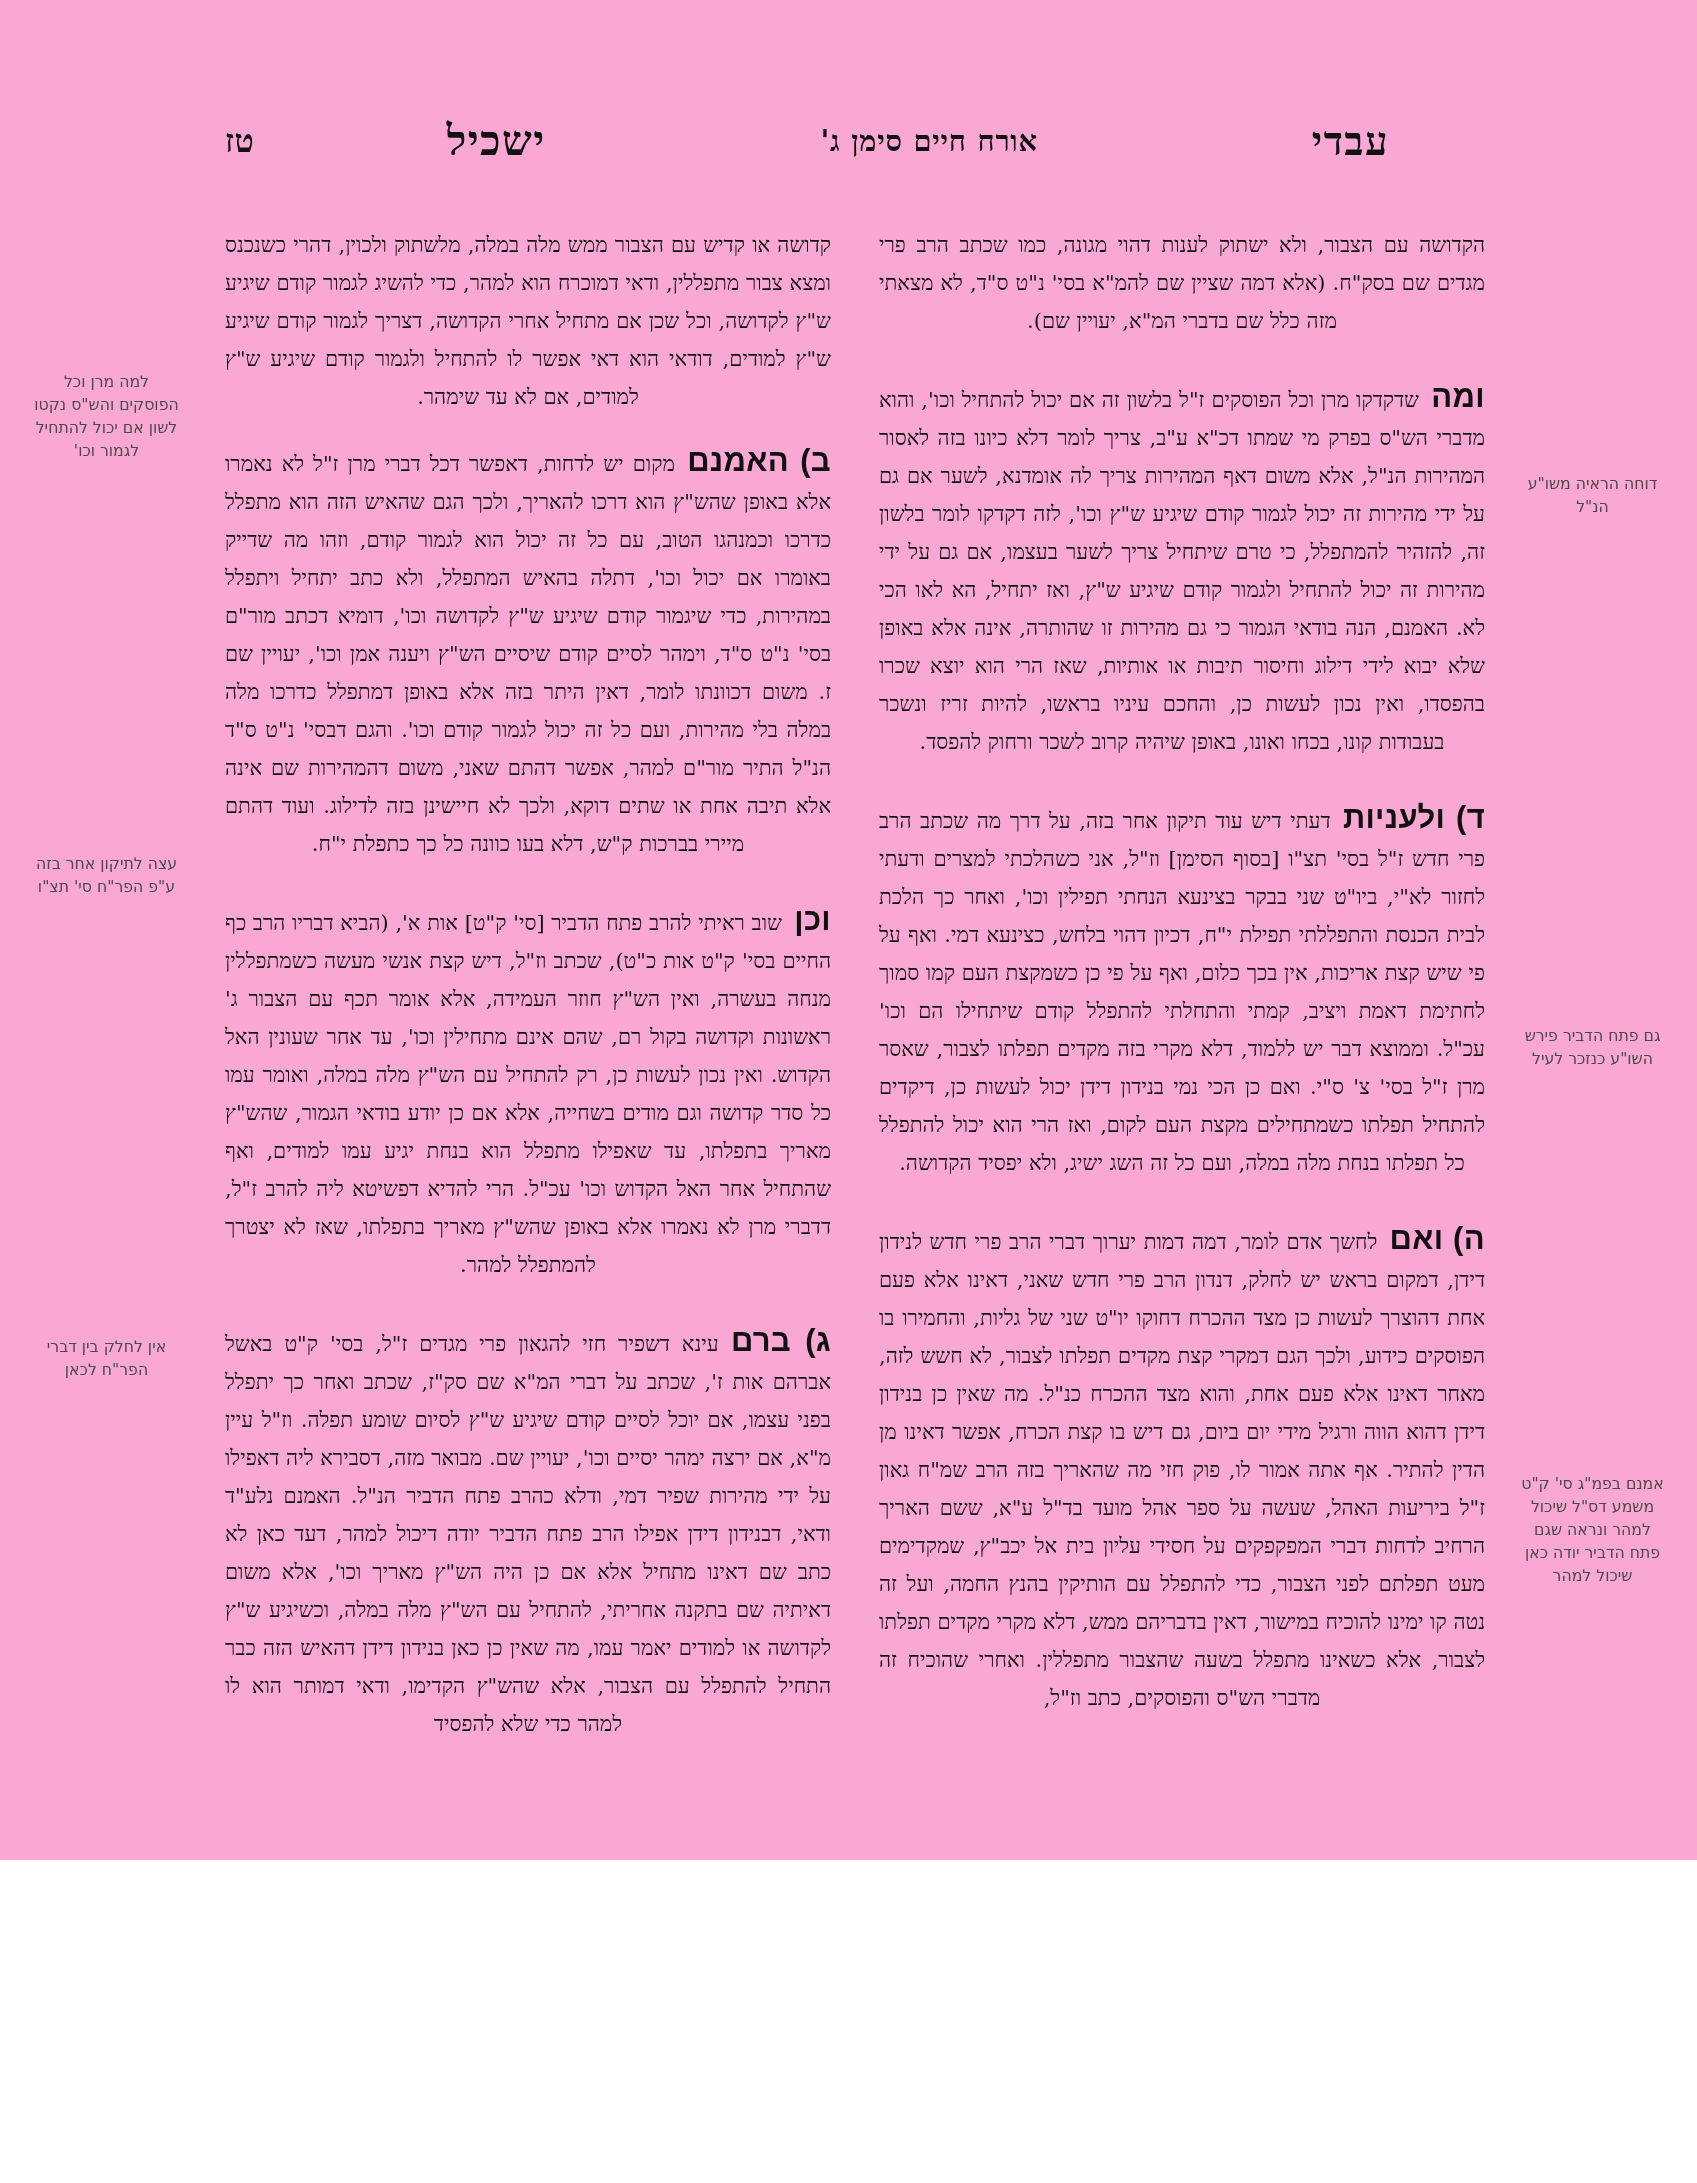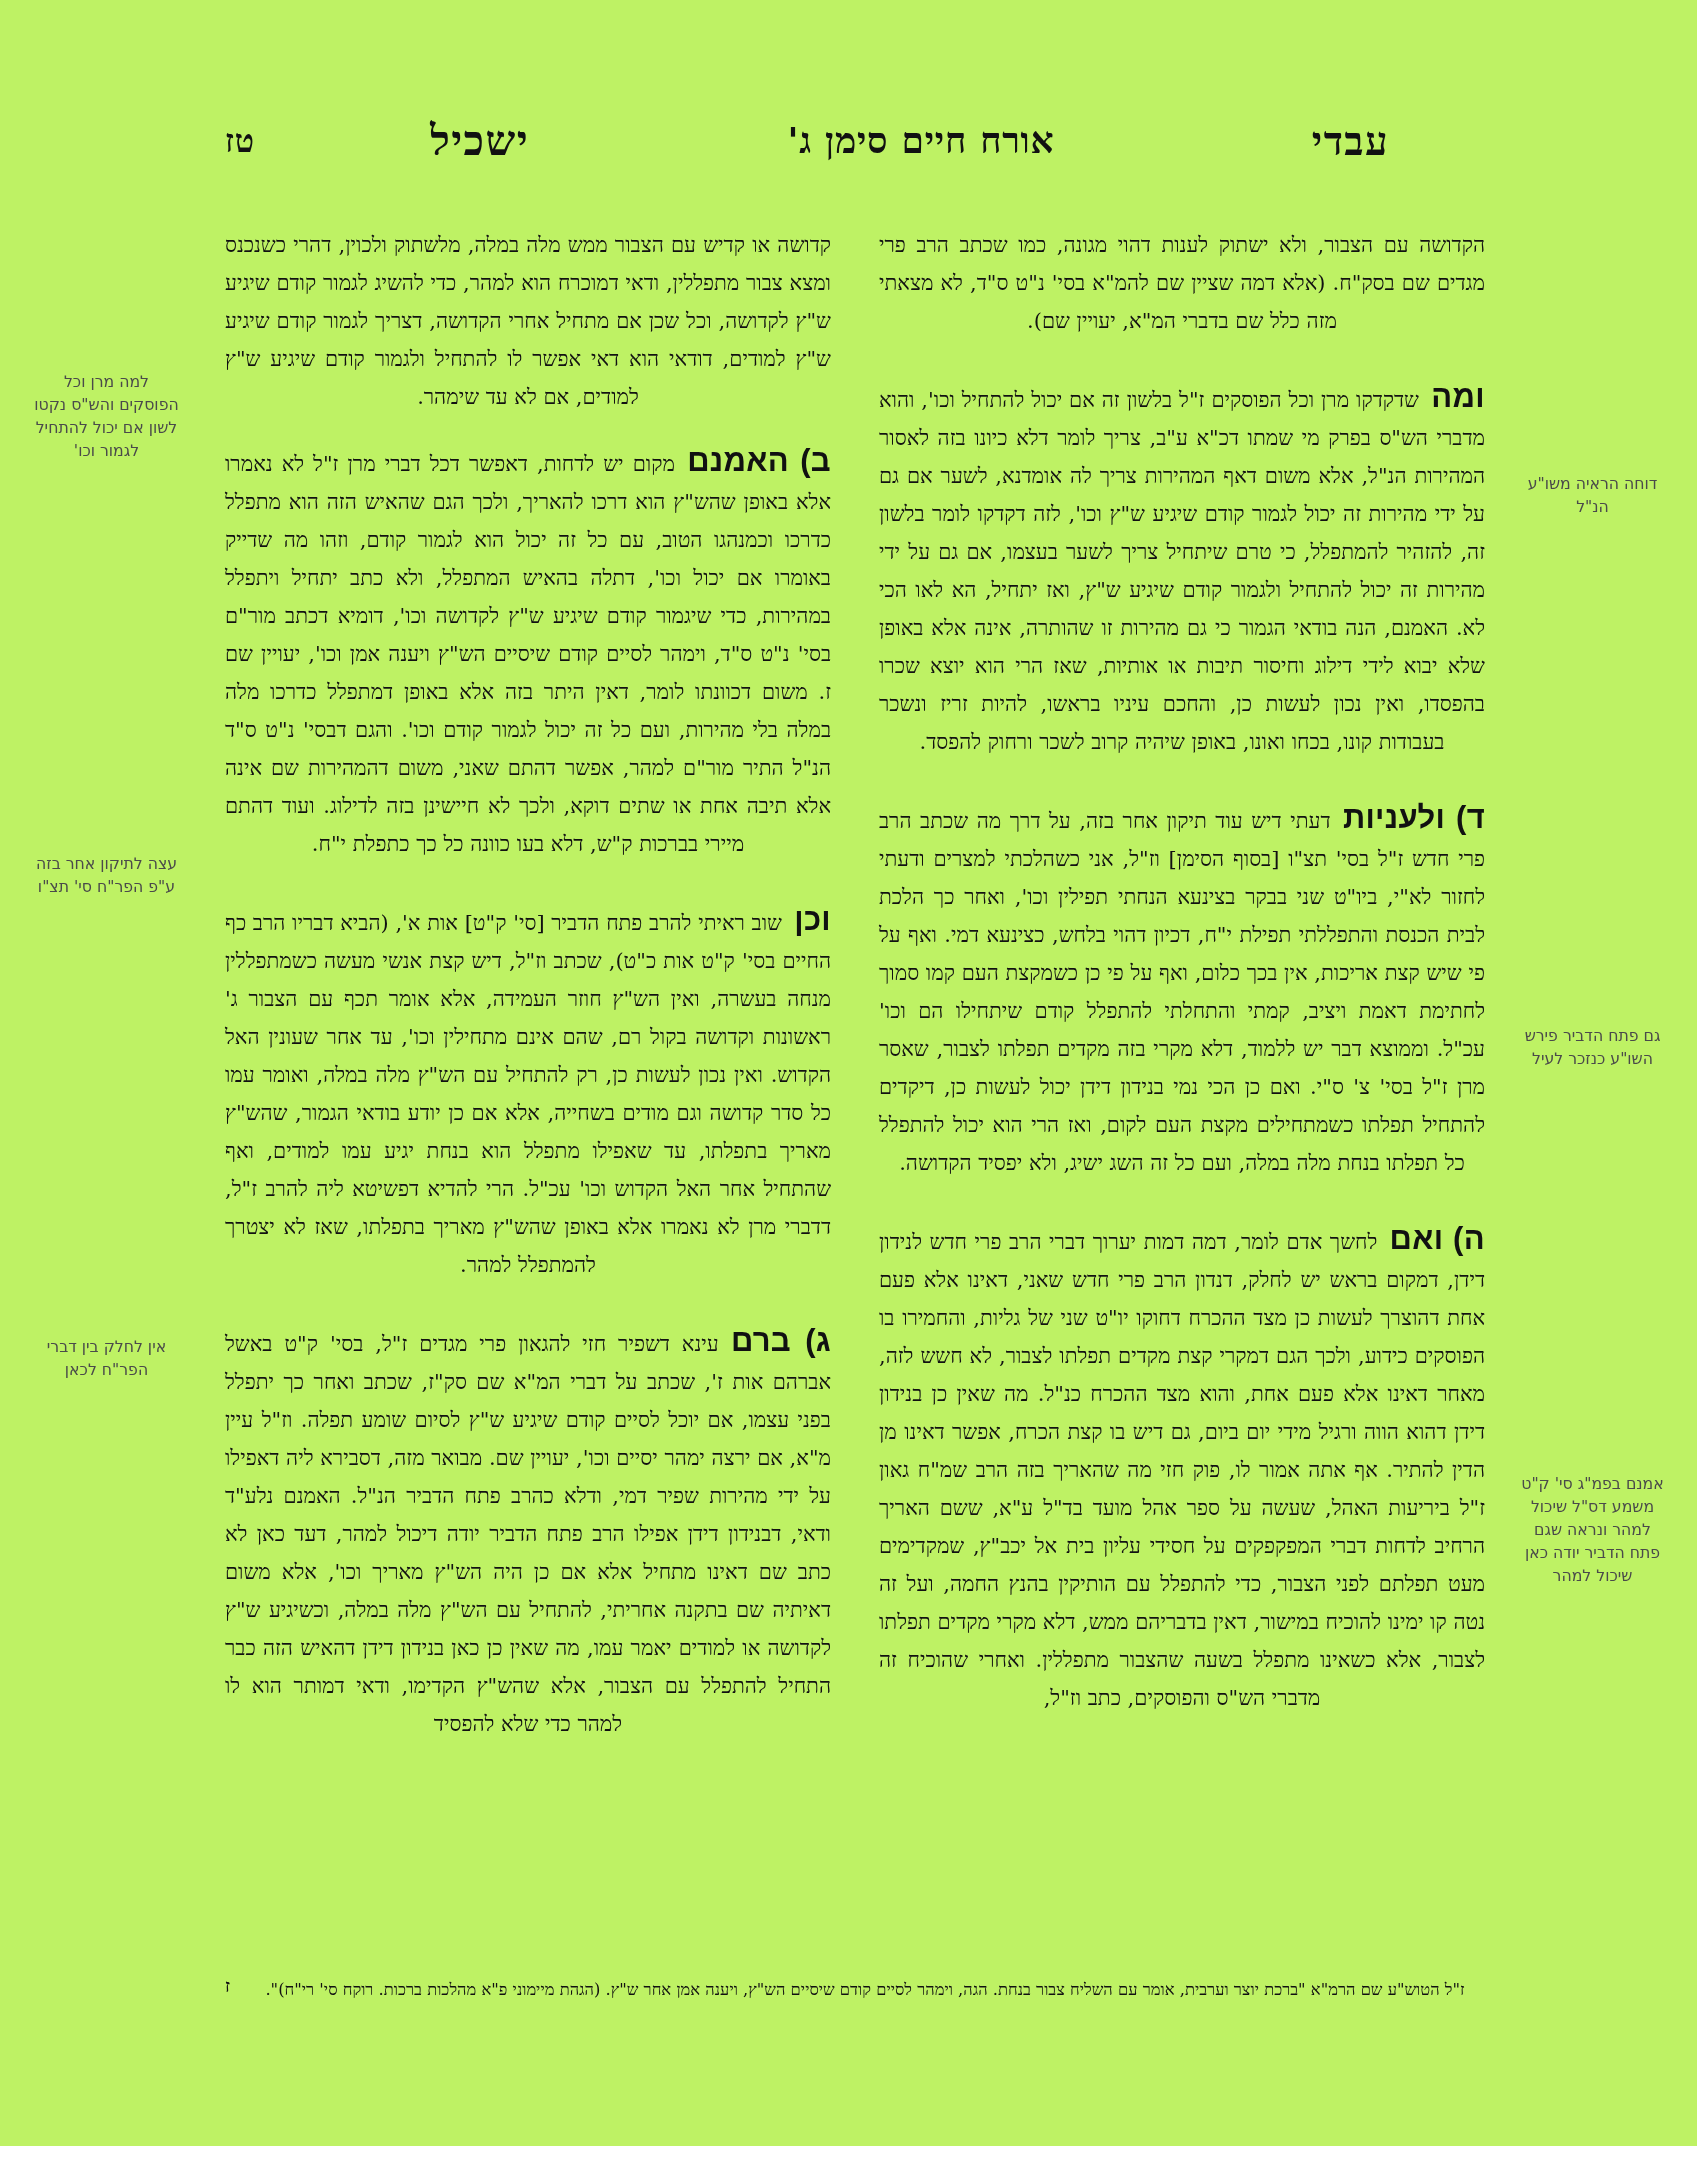--- a/index.html
+++ b/index.html
@@ -8,22 +8,22 @@
     padding: 0;
     background: #ffffff;
   }
   body {
     font-family: "DejaVu Sans", sans-serif;
     color: #111111;
   }
   .page {
     position: relative;
     width: 1698px;
-    height: 2146px;
-    background: #bef264;
+    height: 1860px;
+    background: #f9a8d4;
     overflow: hidden;
     box-sizing: border-box;
   }
 
   
   .running-head {
     position: absolute;
     top: 103px;
     left: 226px;
     right: 226px;
@@ -45,21 +45,21 @@
     font-family: "DejaVu Serif", serif;
     font-weight: bold;
     font-size: 42px;
     letter-spacing: 1.4px;
     color: #111;
     margin-right: 83px;
   }
   .head-siman {
     font-family: "DejaVu Serif", serif;
     font-weight: bold;
-    font-size: 36px;
+    font-size: 29px;
     letter-spacing: 0.7px;
     color: #111;
     margin-right: 82px;
   }
   .head-authortitle {
     font-family: "DejaVu Serif", serif;
     font-weight: bold;
     font-size: 40px;
     letter-spacing: 1.4px;
     color: #111;

